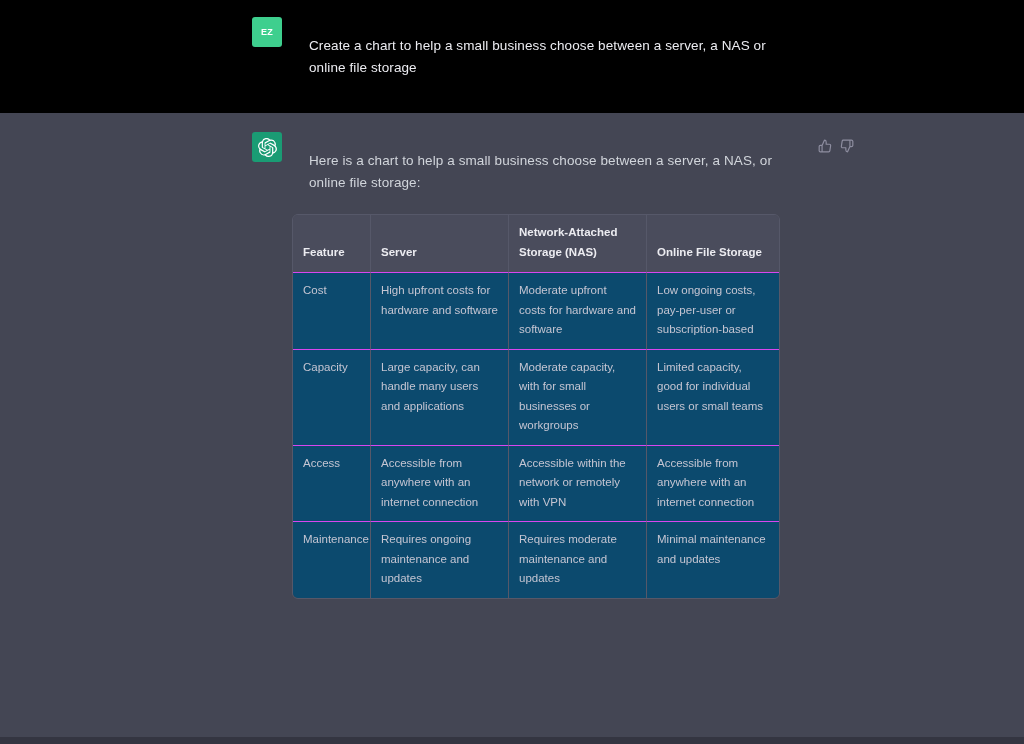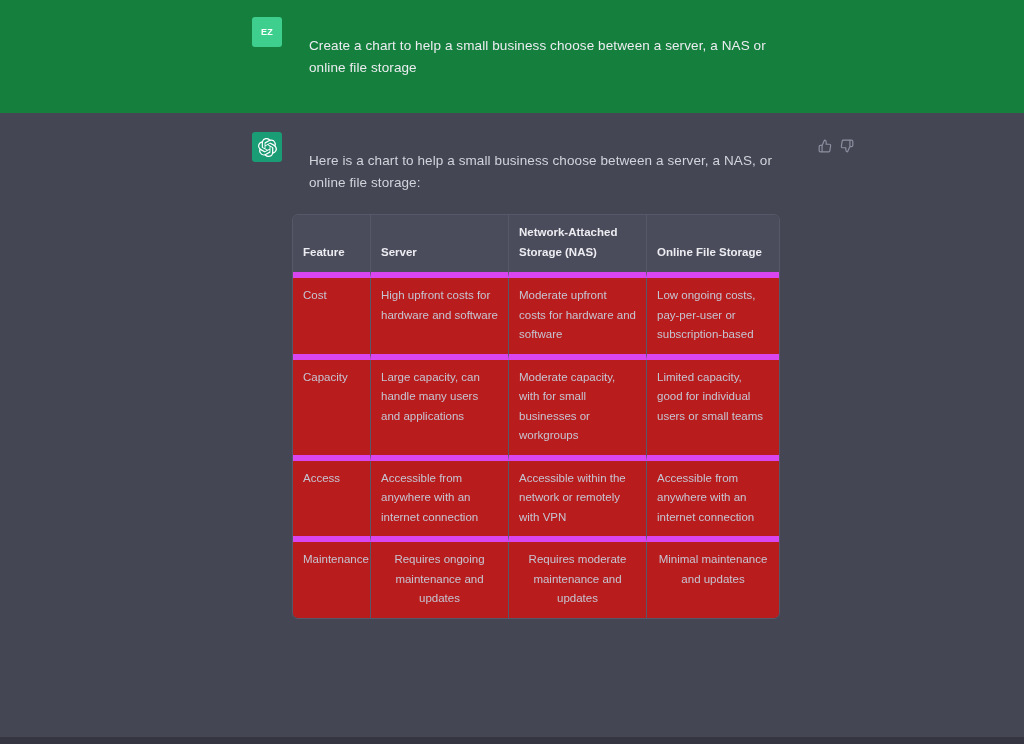--- a/index.html
+++ b/index.html
@@ -22,21 +22,21 @@
     display: flex;
     flex-direction: column;
   }
 
   
   .msg {
     width: 100%;
     box-sizing: border-box;
   }
   .msg-user {
-    background: #15803d;
+    background: #000000;
     padding: 16px 0 17px 0;
   }
   .msg-assistant {
     background: #444654;
     padding: 18px 0 0 0;
     flex: 1 1 auto;
   }
 
   .msg-inner {
     position: relative;
@@ -117,41 +117,41 @@
     width: 486px;
     table-layout: fixed;
     border: 1px solid #565869;
     border-radius: 6px;
     overflow: hidden;
     font-size: 11.5px;
   }
   table.cmp th,
   table.cmp td {
     border-right: 1px solid #565869;
-    border-bottom: 6px solid #d946ef;
+    border-bottom: 1px solid #d946ef;
     padding: 8px 10px 9px 10px;
     text-align: left;
     vertical-align: top;
     line-height: 19.5px;
   }
   table.cmp th:last-child,
   table.cmp td:last-child { border-right: none; }
-  table.cmp tr:last-child td { border-bottom: none; text-align: center; }
+  table.cmp tr:last-child td { border-bottom: none; }
 
   table.cmp th {
     background: #4a4c5c;
     color: #ececf1;
     font-weight: bold;
     vertical-align: bottom;
     height: 46px;
     box-sizing: border-box;
     padding-bottom: 10px;
   }
   table.cmp td {
-    background: #b91c1c;
+    background: #0c4a6e;
     color: #c5c5d2;
   }
   table.cmp td.feat {
     color: #c5c5d2;
   }
 
   col.c-feature { width: 78px; }
   col.c-server  { width: 138px; }
   col.c-nas     { width: 138px; }
   col.c-online  { width: 132px; }

